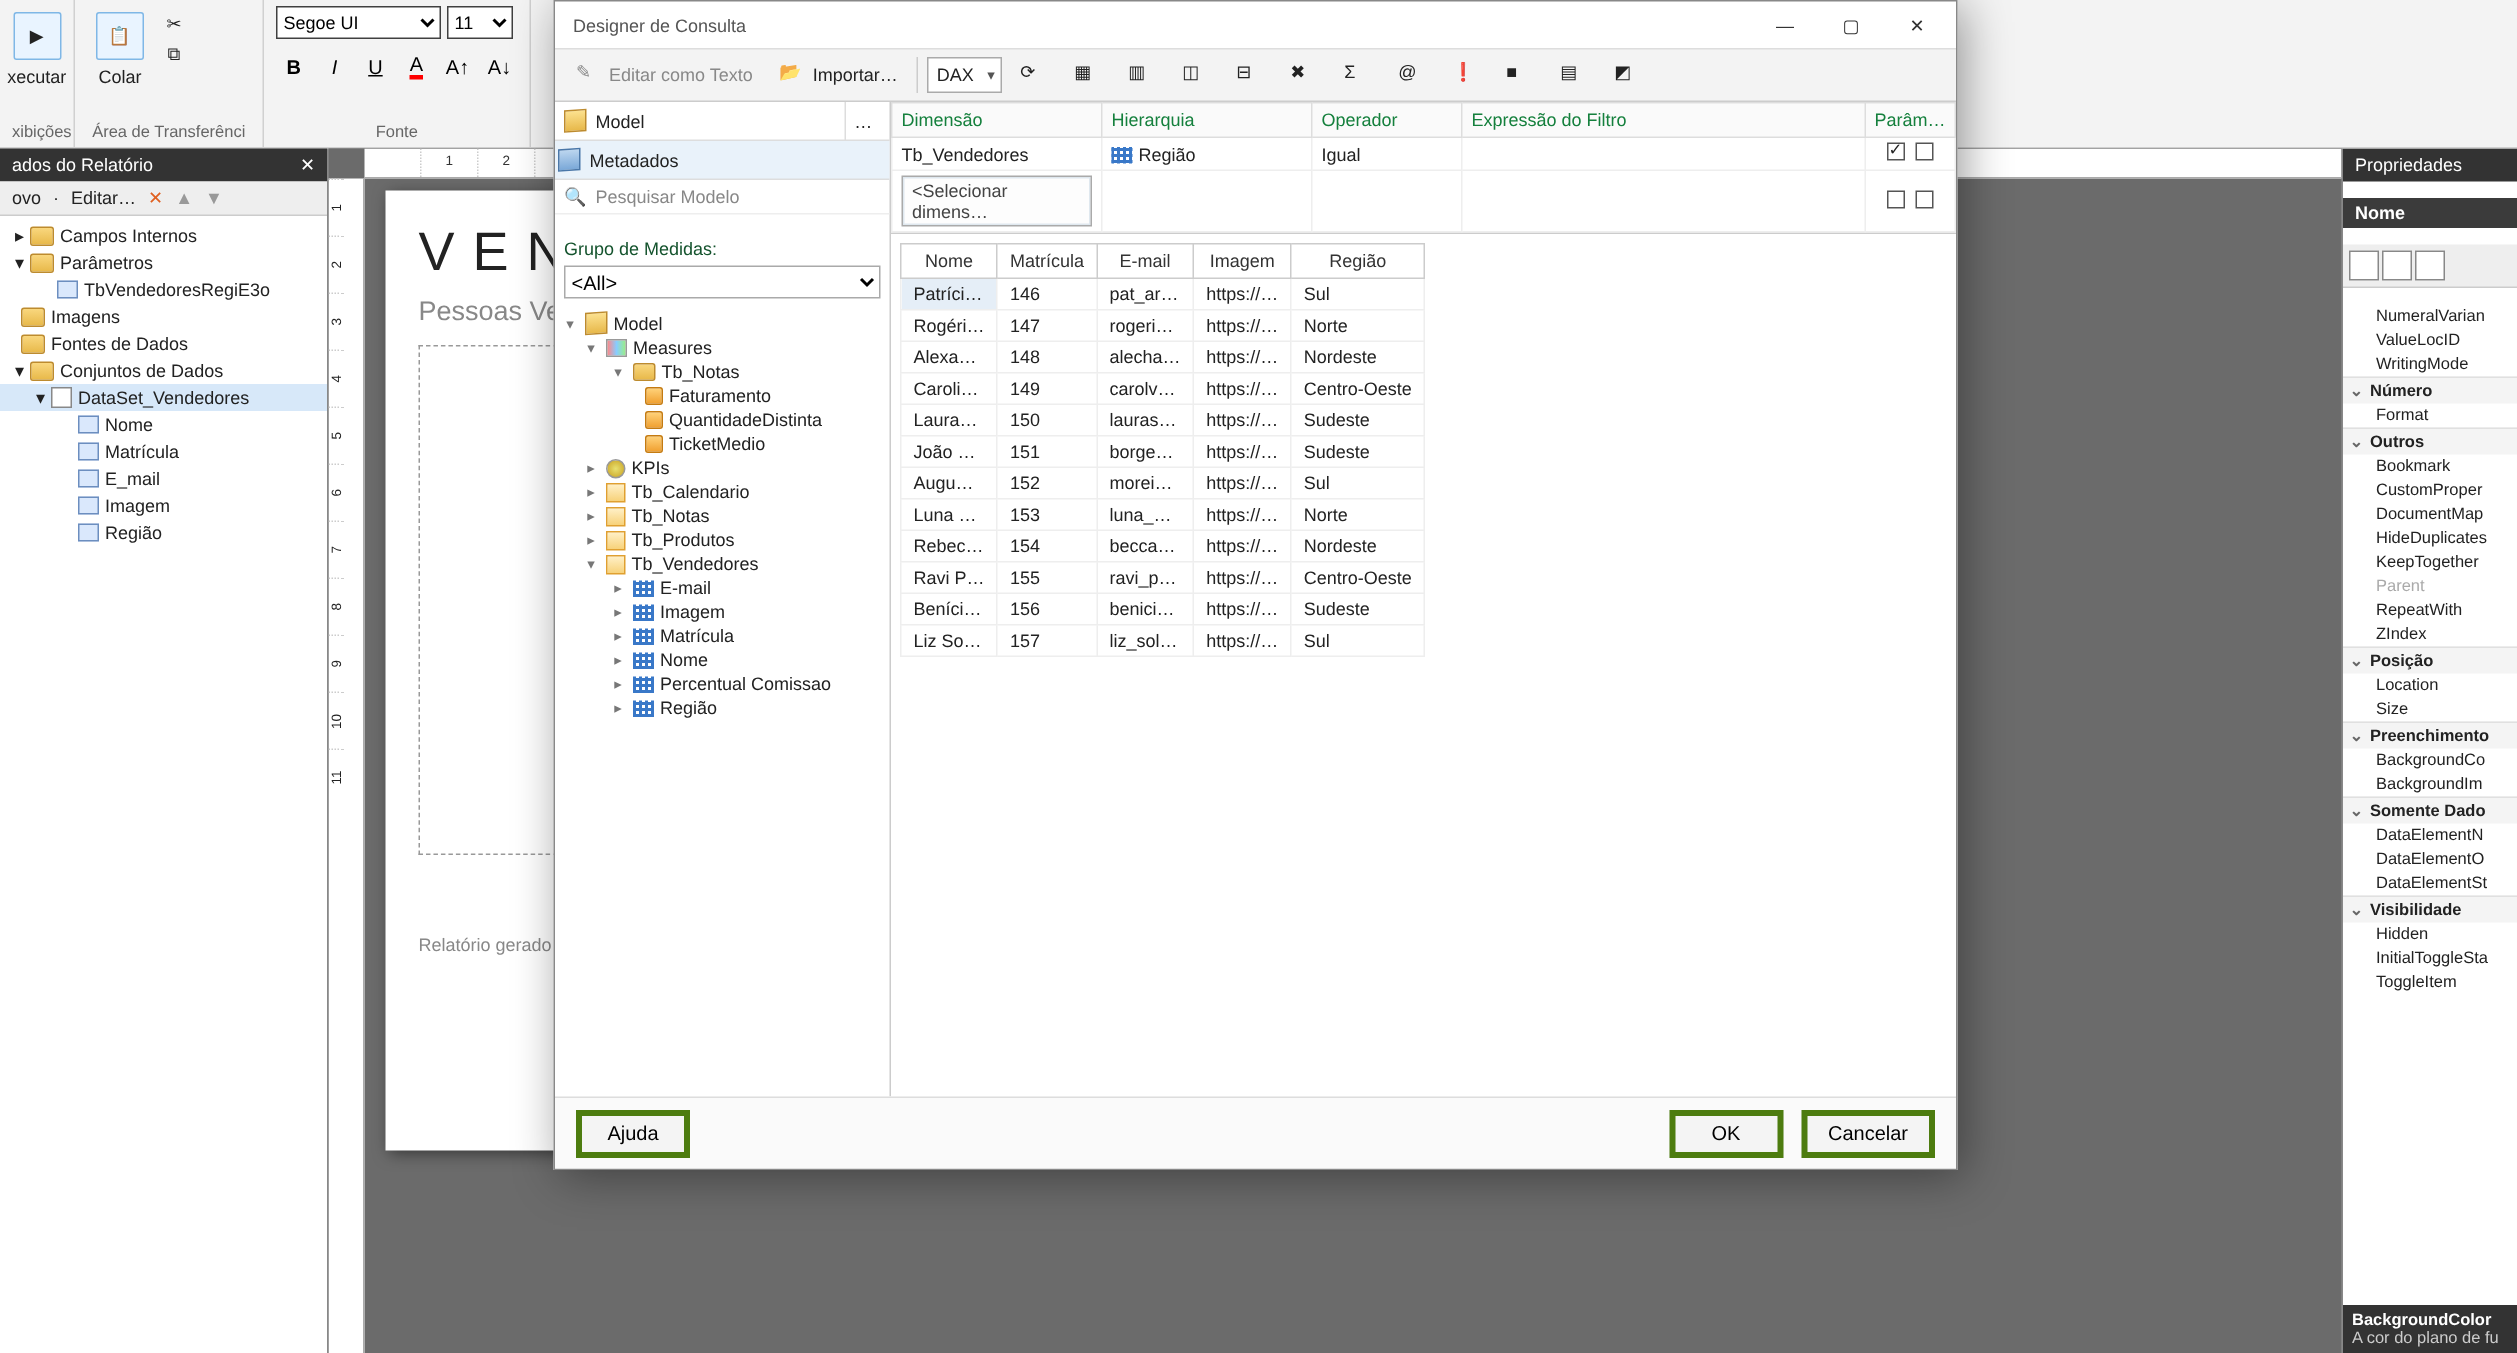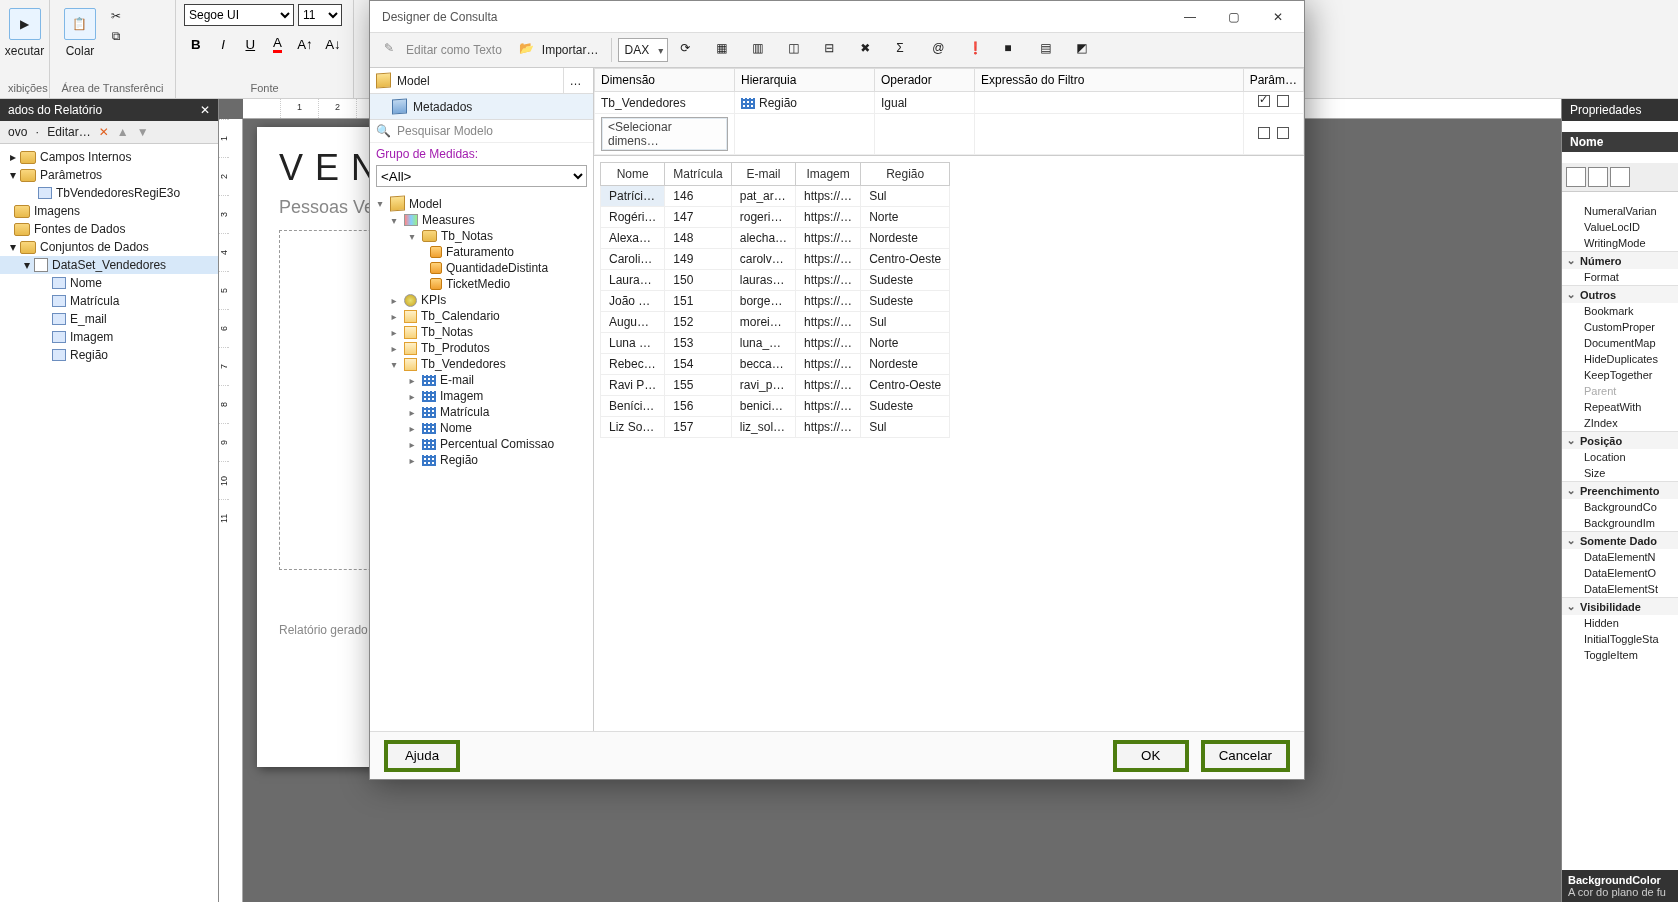--- a/index.html
+++ b/index.html
@@ -64,41 +64,41 @@
   .tb-btn { height:26px; padding:0 6px; display:flex; align-items:center; gap:4px; cursor:default; }
   .tb-sep { width:1px; height:24px; background:#ccc; }
   .tb-ic { width:18px; height:18px; display:inline-block; }
   .tb-select { height:24px; border:1px solid #aaa; background:#fff; padding:0 18px 0 6px; display:flex; align-items:center; position:relative; }
   .tb-select::after { content:"▾"; position:absolute; right:4px; font-size:10px; color:#555; }
   
   .modal .body { flex:1; display:flex; min-height:0; }
   
   .mdl-left { width:224px; border-right:1px solid #ccc; display:flex; flex-direction:column; }
   .mdl-left .row-model { height:26px; border-bottom:1px solid #ddd; display:flex; align-items:center; padding:0 6px; gap:6px; }
-  .mdl-left .row-meta { height:26px; border-bottom:1px solid #ddd; display:flex; align-items:center; padding:0 22px; gap:6px; background:#e9f2fa; }
+  .mdl-left .row-meta { height:26px; border-bottom:1px solid #ddd; display:flex; align-items:center; padding:0 2px; gap:6px; background:#e9f2fa; }
   .mdl-left .searchrow { padding:4px 6px; display:flex; align-items:center; gap:6px; border-bottom:1px solid #eee; color:#888; }
-  .mdl-left .grouplbl { padding:4px 6px 0 6px; color:#a21caf; }
+  .mdl-left .grouplbl { padding:4px 6px 0 6px; color:#14532d;margin-top:12px; }
   .mdl-left select.group { margin:4px 6px; height:22px; border:1px solid #aaa; background:#fff; }
   .mdl-left .tree2 { flex:1; overflow:auto; padding:4px 0; }
   .tree2 .nd { display:flex; align-items:center; gap:4px; padding:1px 4px; cursor:default; white-space:nowrap; }
   .tree2 .expander { width:12px; text-align:center; color:#777; font-size:10px; }
   .ic-cube { width:15px; height:15px; background:linear-gradient(#fce18f,#e7b84a); border:1px solid #bd8b2e; transform:skewY(-4deg); }
   .ic-measure { width:14px; height:12px; background:linear-gradient(90deg,#f88,#8cf,#9e8); border:1px solid #999; }
   .ic-folder2 { width:15px; height:12px; background:linear-gradient(#f9d77e,#e8b94a); border:1px solid #bd8b2e; border-radius:2px; }
   .ic-meas { width:12px; height:12px; background:linear-gradient(#ffd27a,#f0a030); border:1px solid #c57b10; border-radius:2px; }
   .ic-kpi { width:13px; height:13px; border:1px solid #999; border-radius:50%; background:radial-gradient(#e8e070,#c8a020); }
   .ic-dim { width:13px; height:13px; border:1px solid #e0a030; background:linear-gradient(#fff0c7,#f7d27a); }
   .ic-hier { width:14px; height:11px; background:repeating-linear-gradient(90deg,#3978c8 0 2px,transparent 2px 4px),repeating-linear-gradient(0deg,#3978c8 0 2px,transparent 2px 4px); }
   
   .mdl-left .ellips { width:24px; height:26px; border-left:1px solid #ddd; display:flex; align-items:center; justify-content:center; }
   
   .mdl-right { flex:1; display:flex; flex-direction:column; min-width:0; }
   .filter-grid { border-bottom:1px solid #ccc; }
   .filter-grid table { width:100%; border-collapse:collapse; font-size:12px; }
-  .filter-grid th { text-align:left; font-weight:normal; color:#000000; background:#fafafa; border:1px solid #ddd; padding:4px 6px; }
+  .filter-grid th { text-align:left; font-weight:normal; color:#15803d; background:#fafafa; border:1px solid #ddd; padding:4px 6px; }
   .filter-grid td { border:1px solid #eee; padding:3px 6px; }
   .filter-grid .selbox { border:1px solid #aaa; background:#fdfdfd; box-shadow:inset 0 0 0 1px #dfe8ef; padding:2px 6px; color:#444; }
   .chk { width:12px; height:12px; border:1px solid #555; display:inline-block; position:relative; }
   .chk.on::after { content:"✓"; position:absolute; top:-3px; left:0; font-size:11px; }
   
   .data-grid-wrap { flex:1; overflow:auto; padding:6px 6px 0 6px; }
   .data-grid { border-collapse:collapse; font-size:12px; }
   .data-grid th { background:#fff; border:1px solid #ccc; padding:4px 8px; font-weight:normal; color:#333; text-align:center; }
   .data-grid td { border:1px solid #eee; padding:3px 8px; white-space:nowrap; overflow:hidden; text-overflow:ellipsis; max-width:70px; }
   .data-grid td.reg { max-width:120px; }

